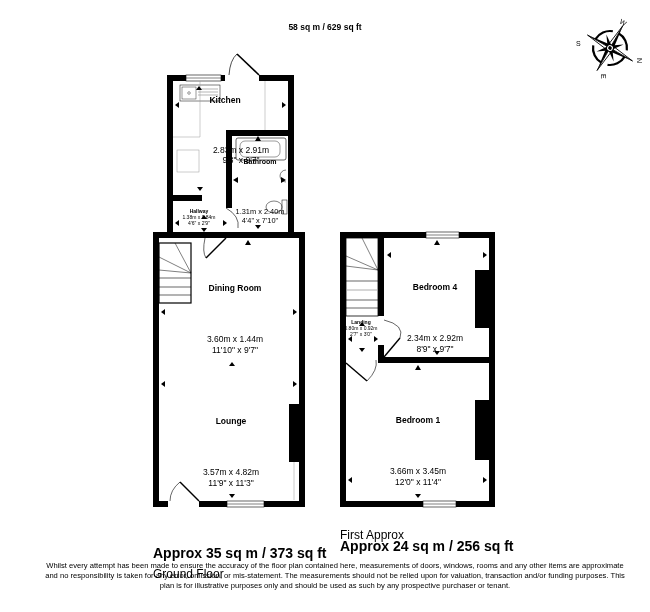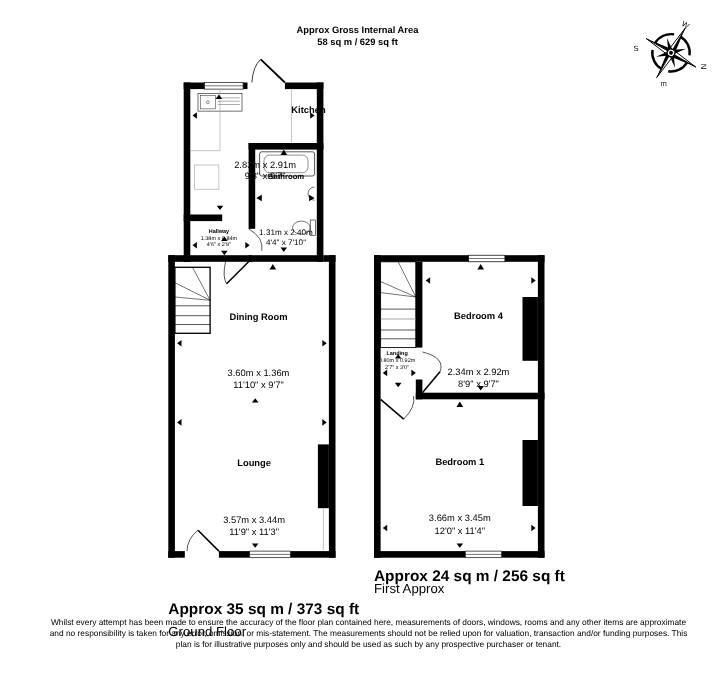--- a/index.html
+++ b/index.html
@@ -12,21 +12,20 @@
     .disclaimer { position: absolute; left: 40px; top: 561px; width: 590px; text-align: center; font-size: 7.6px; line-height: 10px; }
     .room-name { position: absolute; text-align: center; font-weight: bold; font-size: 8.5px; line-height: 10px; }
     .room-dim { position: absolute; text-align: center; font-size: 8.5px; line-height: 10px; margin-top: 40px; }
     .small-name { font-size: 5px; font-weight: bold; line-height: 6px; position: absolute; text-align: center; }
     .small-dim { font-size: 5px; line-height: 6px; position: absolute; text-align: center; }
   </style>
 </head>
 <body>
 
 <div class="gia">
-  <div>Approx Gross Internal Area</div>
   <div>58 sq m / 629 sq ft</div>
 </div>
 
 <svg class="compass" viewBox="0 0 70 70">
   <g transform="translate(35,36) rotate(-60)">
     <circle r="17" fill="none" stroke="#000" stroke-width="2.2" stroke-dasharray="20 6.7"></circle>
     <polygon points="0,-26 3,-3 0,0" fill="#000"></polygon>
     <polygon points="0,-26 -3,-3 0,0" fill="#fff" stroke="#000" stroke-width="0.8"></polygon>
     <polygon points="0,26 -3,3 0,0" fill="#000"></polygon>
     <polygon points="0,26 3,3 0,0" fill="#fff" stroke="#000" stroke-width="0.8"></polygon>
@@ -195,50 +194,50 @@
       <polygon points="418,498 415,494 421,494"></polygon>
     <polygon points="348,480 352,477 352,483"></polygon>
       <polygon points="487,480 483,477 483,483"></polygon>
     <polygon points="348,339 352,336 352,342"></polygon>
       <polygon points="378,339 374,336 374,342"></polygon>
     <polygon points="362,352 359,348 365,348"></polygon>
       <polygon points="362,322 359,326 365,326"></polygon>
   </g>
 </svg>
 
-<div class="room-name" style="left:206px; top:95px; width:90px;text-align:right;">Kitchen</div>
+<div class="room-name" style="left:180px; top:95px; width:90px;">Kitchen</div>
 <div class="room-dim" style="left:196px; top:105px; width:90px;">2.83m x 2.91m</div>
 <div class="room-dim" style="left:196px; top:115px; width:90px;">9'3" x 9'7"</div>
 
 <div class="room-name" style="left:232px; top:158px; width:56px; font-size:7px; line-height:8px;">Bathroom</div>
 <div class="room-dim" style="left:228px; top:167px; width:64px; font-size:7.4px; line-height:9px;text-align:center;">1.31m x 2.40m</div>
 <div class="room-dim" style="left:228px; top:176px; width:64px; font-size:7.4px; line-height:9px;">4'4" x 7'10"</div>
 
 <div class="small-name" style="left:174px; top:208px; width:50px;">Hallway</div>
 <div class="small-dim" style="left:174px; top:214px; width:50px;">1.38m x 0.84m</div>
 <div class="small-dim" style="left:174px; top:220px; width:50px;">4'6" x 2'9"</div>
 
 <div class="room-name" style="left:185px; top:283px; width:100px;">Dining Room</div>
-<div class="room-dim" style="left:185px; top:294px; width:100px;">3.60m x 1.36m</div>
+<div class="room-dim" style="left:185px; top:294px; width:100px;">3.60m x 1.44m</div>
 <div class="room-dim" style="left:185px; top:305px; width:100px;">11'10" x 9'7"</div>
 
 <div class="room-name" style="left:181px; top:416px; width:100px;">Lounge</div>
-<div class="room-dim" style="left:181px; top:427px; width:100px;">3.57m x 3.44m</div>
+<div class="room-dim" style="left:181px; top:427px; width:100px;">3.57m x 4.82m</div>
 <div class="room-dim" style="left:181px; top:438px; width:100px;">11'9" x 11'3"</div>
 
 <div class="room-name" style="left:385px; top:282px; width:100px;">Bedroom 4</div>
 <div class="room-dim" style="left:385px; top:293px; width:100px;">2.34m x 2.92m</div>
 <div class="room-dim" style="left:385px; top:304px; width:100px;">8'9" x 9'7"</div>
 
 <div class="small-name" style="left:341px; top:319px; width:40px;">Landing</div>
 <div class="small-dim" style="left:341px; top:325px; width:40px;">0.80m x 0.92m</div>
 <div class="small-dim" style="left:341px; top:331px; width:40px;">2'7" x 3'0"</div>
 
 <div class="room-name" style="left:368px; top:415px; width:100px;">Bedroom 1</div>
 <div class="room-dim" style="left:368px; top:426px; width:100px;">3.66m x 3.45m</div>
 <div class="room-dim" style="left:368px; top:437px; width:100px;">12'0" x 11'4"</div>
 
 <div class="floor-label" style="left:153px; top:532px;margin-top:35px;">Ground Floor</div>
 <div class="floor-area" style="left:153px; top:545px;">Approx 35 sq m / 373 sq ft</div>
 <div class="floor-label" style="left:340px; top:528px;">First Approx</div>
-<div class="floor-area" style="left:340px; top:515px;">Approx 24 sq m / 256 sq ft</div>
+<div class="floor-area" style="left:340px; top:538px;">Approx 24 sq m / 256 sq ft</div>
 
 <div class="disclaimer">Whilst every attempt has been made to ensure the accuracy of the floor plan contained here, measurements of doors, windows, rooms and any other items are approximate and no responsibility is taken for any error, omission, or mis-statement. The measurements should not be relied upon for valuation, transaction and/or funding purposes. This plan is for illustrative purposes only and should be used as such by any prospective purchaser or tenant.</div>
 
 </body></html>

